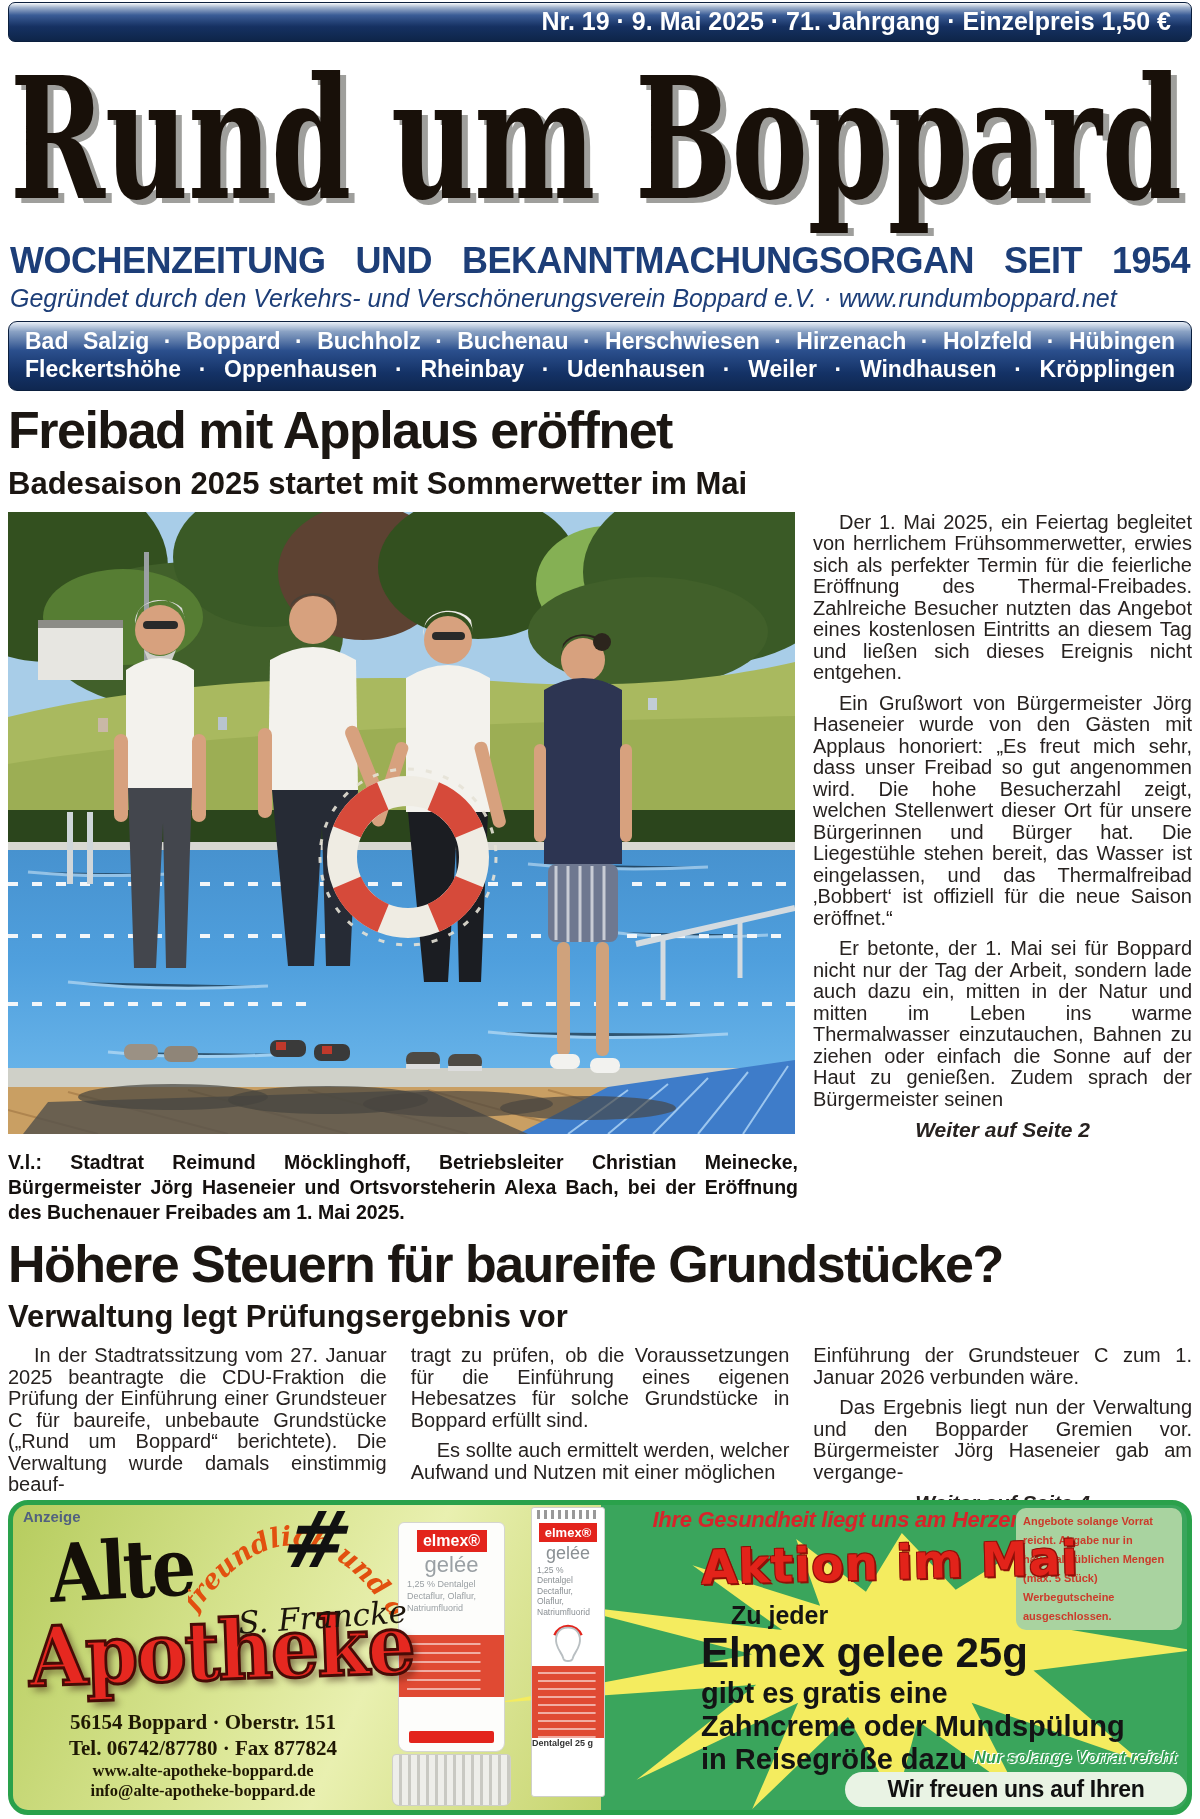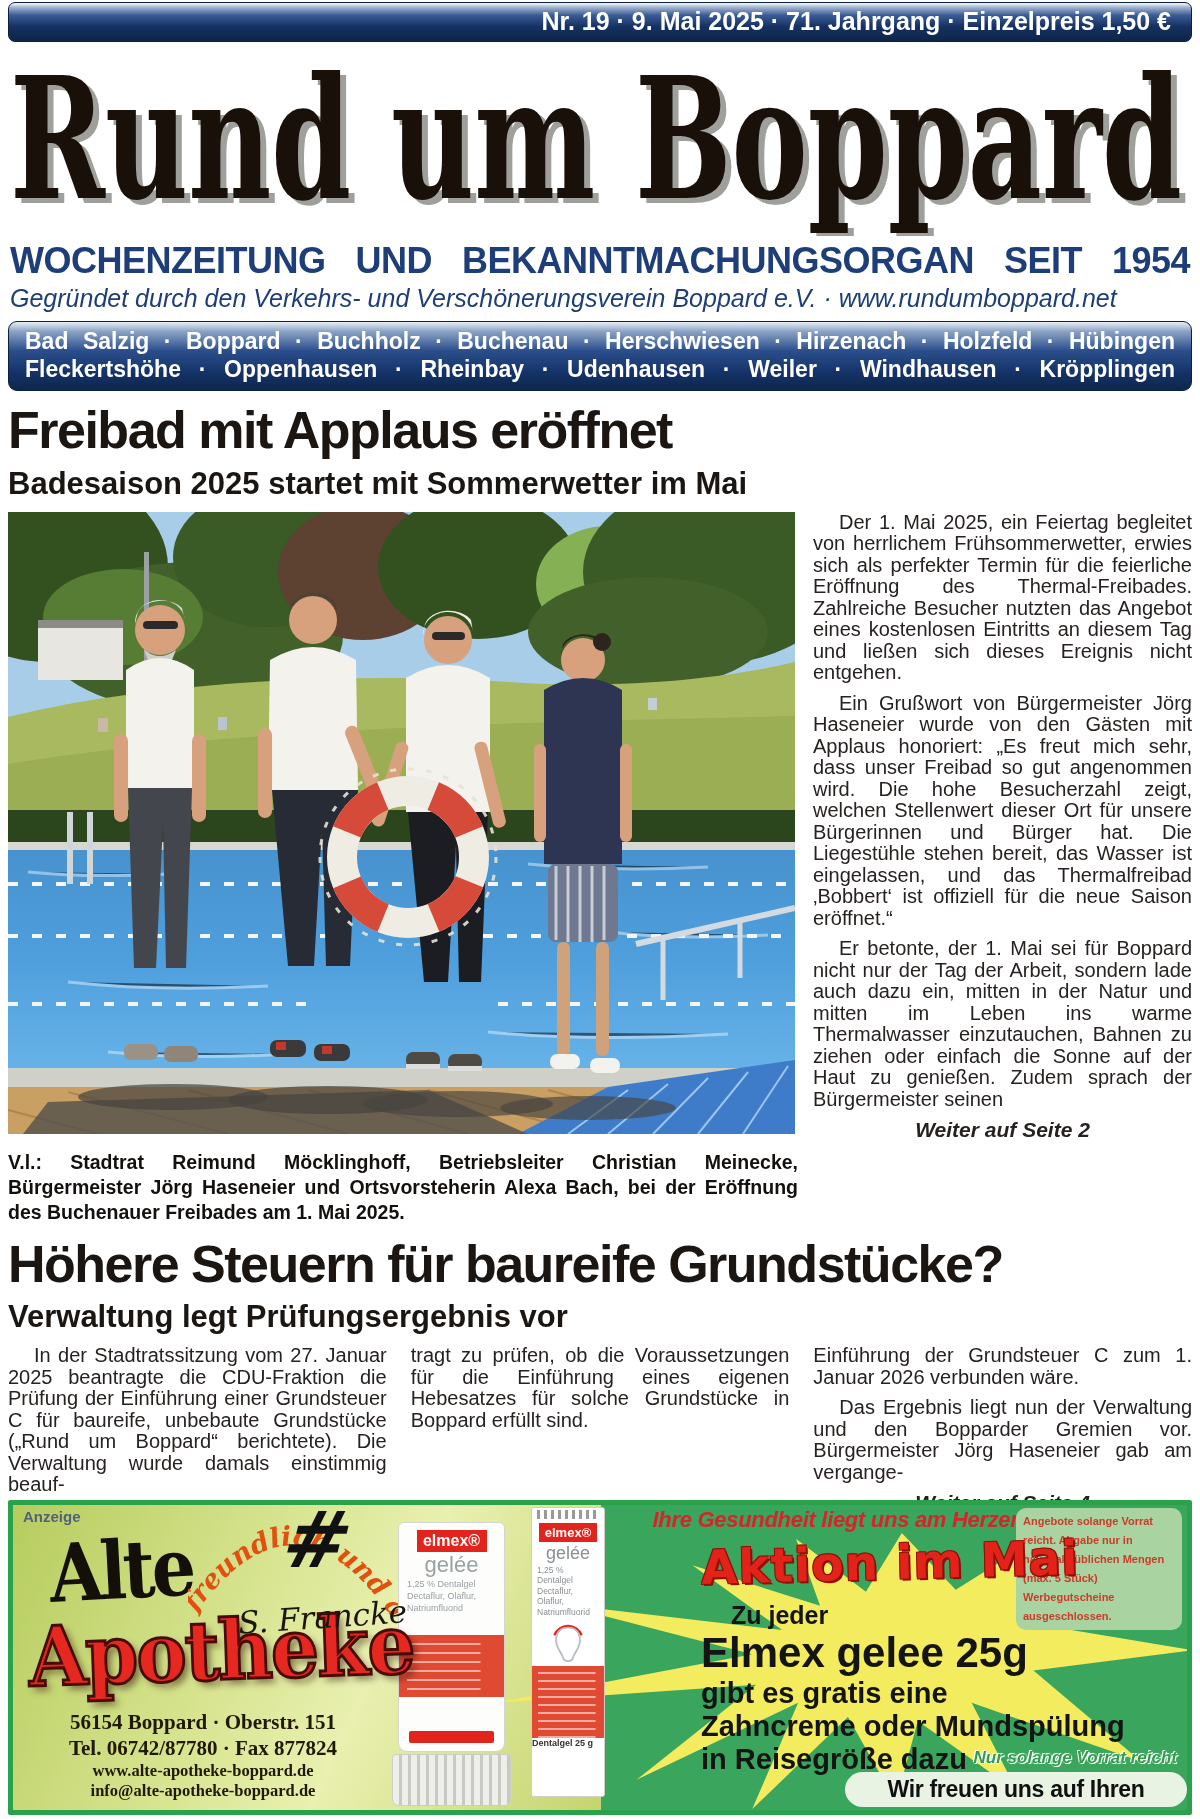--- a/index.html
+++ b/index.html
@@ -43,21 +43,21 @@
   .caption{margin:9px 8px 0;width:790px;font-size:19.5px;line-height:25px;font-weight:bold;
     text-align:justify;color:#14100e;hyphens:auto;}
 
   
   .article2{margin:10px 8px 0;display:flex;gap:24px;font-size:20px;line-height:21.5px;
     text-align:justify;hyphens:auto;color:#272220;}
   .article2 .col{flex:1;min-width:0;}
 
   
   .ad{position:absolute;left:8px;top:1500px;width:1184px;height:315px;border:5px solid #2aa14b;
-    border-radius:2px;box-sizing:border-box;overflow:hidden;background:#3aa55c;}
+    border-radius:20px;box-sizing:border-box;overflow:hidden;background:#3aa55c;}
   .ad-left{position:absolute;left:0;top:0;width:588px;height:100%;z-index:1;
     background:linear-gradient(115deg,#b6cc5e 0%,#d9e592 40%,#e9f0b0 60%,#c6d46e 100%);}
   .anzeige{position:absolute;left:10px;top:3px;font-size:15px;font-weight:bold;color:#52617f;z-index:5;}
   .alte{position:absolute;left:34px;top:22px;font-family:"DejaVu Serif",serif;font-weight:bold;
     font-size:80px;color:#140f08;letter-spacing:-4px;transform:rotate(-3deg) scaleX(.87);transform-origin:left top;z-index:4;}
   .hash{position:absolute;left:272px;top:-10px;font-size:78px;font-weight:900;color:#111;
     transform:skewX(-14deg);z-index:5;font-family:"DejaVu Sans",sans-serif;}
   .arch{position:absolute;left:175px;top:6px;z-index:4;}
   .francke{position:absolute;left:225px;top:94px;font-family:"DejaVu Serif",serif;font-style:italic;
     font-size:31px;color:#1c150b;transform:rotate(-4deg);z-index:5;}
@@ -315,20 +315,21 @@
 
   <div class="article2">
     <div class="col">
       <div>
           <p>In der Stadtratssitzung vom 27. Januar 2025 beantragte die CDU-Fraktion die Prüfung der Einführung einer Grundsteuer C für baureife, unbebaute Grundstücke („Rund um Boppard“ berichtete). Die Verwaltung wurde damals einstimmig beauf-</p>
         </div>
     </div>
     <div class="col">
       <div>
           <p class="flush">tragt zu prüfen, ob die Voraussetzungen für die Einführung eines eigenen Hebesatzes für solche Grundstücke in Boppard erfüllt sind.</p>
+          <p>Es sollte auch ermittelt werden, welcher Aufwand und Nutzen mit einer möglichen</p>
         </div>
     </div>
     <div class="col">
       <div>
           <p class="flush">Einführung der Grundsteuer C zum 1. Januar 2026 verbunden wäre.</p>
           <p>Das Ergebnis liegt nun der Verwaltung und den Bopparder Gremien vor. Bürgermeister Jörg Haseneier gab am vergange-</p>
         </div>
       <div class="weiter">Weiter auf Seite 4</div>
     </div>
   </div>

